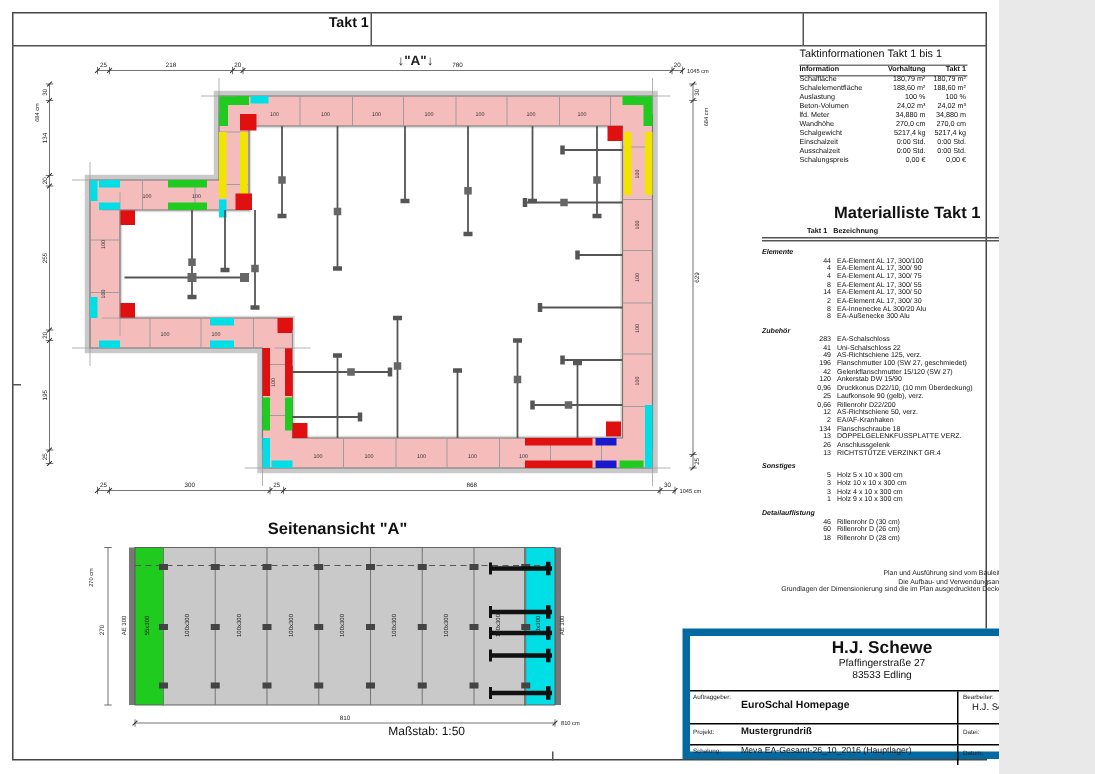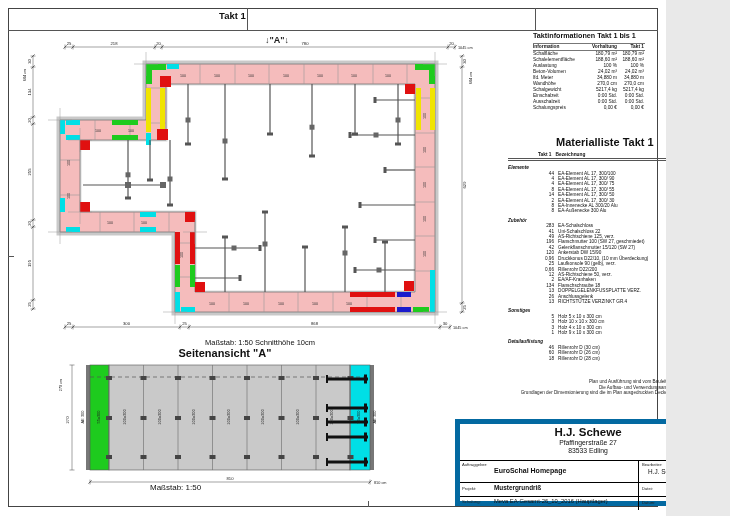--- a/index.html
+++ b/index.html
@@ -6,21 +6,21 @@
   .sheet{position:relative;width:666px;height:516px;background:#ffffff;
          font-family:"Liberation Sans",sans-serif;overflow:hidden;color:#111;}
   .abs{position:absolute;}
   .frame{position:absolute;left:8px;top:8px;right:8px;bottom:9px;border:1px solid #444;}
   .hline{position:absolute;background:#555;}
   .vtick{position:absolute;width:1px;background:#555;}
   .takt-title{position:absolute;left:160px;top:10px;width:145px;text-align:center;
               font-size:9.5px;font-weight:bold;}
   
   .ti{position:absolute;left:533px;top:31px;width:112px;}
-  .ti-title{font-size:7.2px;font-weight:bold;white-space:nowrap;margin-bottom:3px;}
+  .ti-title{font-size:7.2px;font-weight:normal;white-space:nowrap;margin-bottom:3px;}
   .ti-head,.ti-row{display:flex;font-size:4.8px;line-height:6px;}
   .ti-head{font-weight:bold;border-top:0.5px solid #777;border-bottom:0.5px solid #777;}
   .ti-c1{width:52px;text-align:left;}
   .ti-c2{width:32px;text-align:right;}
   .ti-c3{width:27px;text-align:right;}
   
   .ml{position:absolute;left:508px;top:136px;width:218px;}
   .ml-title{font-size:11px;font-weight:bold;padding-left:48px;white-space:nowrap;}
   .ml-head{font-size:4.8px;font-weight:bold;margin-top:4px;padding-left:30px;}
   .ml-rule{height:0;border-top:0.5px solid #555;margin-top:1px;}
@@ -47,21 +47,21 @@
   .tb-val{font-size:6.4px;}
   .tb-inline{display:flex;align-items:baseline;gap:4px;}
   .tb-inline .tb-label{width:28px;flex:none;}
   .tb-inline-r{display:flex;align-items:baseline;gap:6px;}
   .tb-inline-r .tb-label{width:24px;flex:none;}
   .r2{height:22px;} .r3{height:14px;} .r4{height:13px;}
   
   .sv-note{position:absolute;left:130px;top:338px;width:260px;text-align:center;font-size:7.5px;}
   .sv-title{position:absolute;left:125px;top:347px;width:200px;text-align:center;
             font-size:11px;font-weight:bold;}
-  .sv-scale{position:absolute;left:150px;top:483px;width:160px;text-align:left;font-size:8px;}
+  .sv-scale{position:absolute;left:150px;top:483px;width:160px;text-align:right;font-size:8px;}
   svg text{font-family:"Liberation Sans",sans-serif;}
 </style>
 </head>
 <body>
 
 <div class="sheet">
 
   <div class="frame"></div>
   <div class="hline" style="left:8px;right:8px;top:30px;height:1px;"></div>
   <div class="vtick" style="left:247px;top:8px;height:22px;"></div>
@@ -336,21 +336,20 @@
         <text x="50" y="133" font-size="3.6" text-anchor="middle" fill="#333" transform="rotate(-90 50 133)">100</text>
         <text x="50" y="166" font-size="3.6" text-anchor="middle" fill="#333" transform="rotate(-90 50 166)">100</text>
         <text x="90" y="194" font-size="3.6" text-anchor="middle" fill="#333">100</text>
         <text x="124" y="194" font-size="3.6" text-anchor="middle" fill="#333">100</text>
         <text x="78" y="102" font-size="3.6" text-anchor="middle" fill="#333">100</text>
         <text x="111" y="102" font-size="3.6" text-anchor="middle" fill="#333">100</text>
         <text x="163" y="225" font-size="3.6" text-anchor="middle" fill="#333" transform="rotate(-90 163 225)">100</text>
       </g>
   </svg>
 
-  <div class="sv-note">Maßstab: 1:50   Schnitthöhe 10cm</div>
   <div class="sv-title">Seitenansicht "A"</div>
 
   <svg id="side-svg" class="abs" style="left:20px;top:355px;" width="480" height="150" viewBox="0 0 480 150">
     <rect x="66" y="10" width="4" height="105" fill="#777"></rect>
     <rect x="350" y="10" width="4" height="105" fill="#777"></rect>
     <rect x="70" y="10" width="19" height="105" fill="#1ecb1e" stroke="#555" stroke-width="0.6"></rect>
     <rect x="89" y="10" width="241" height="105" fill="#c9c9c9" stroke="#555" stroke-width="0.6"></rect>
     <rect x="330" y="10" width="20" height="105" fill="#00dfe6" stroke="#555" stroke-width="0.6"></rect>
     <g id="side-deco">
         <line x1="89" y1="10" x2="89" y2="115" stroke="#777" stroke-width="0.7"></line>

